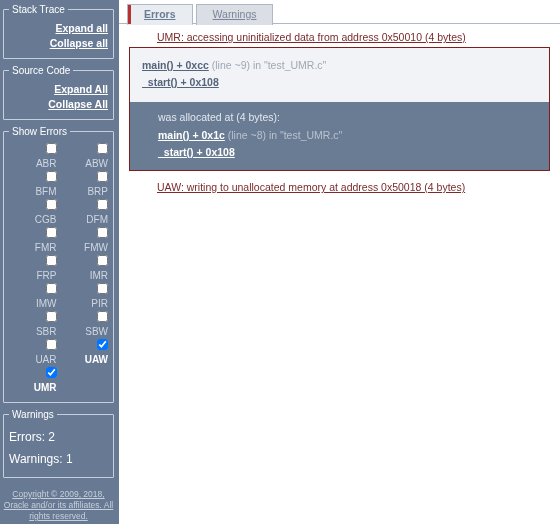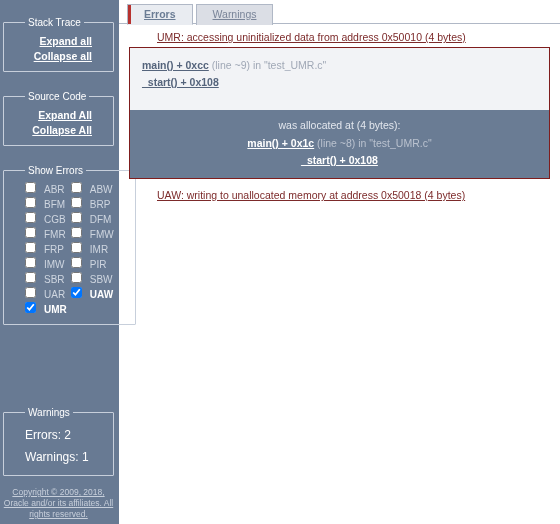--- a/index.html
+++ b/index.html
@@ -1,39 +1,39 @@
 <!DOCTYPE html>
 <html><head>
 <meta charset="utf-8">
 <style>
   html,body{margin:0;padding:0;height:100%;font-family:Verdana,Geneva,sans-serif;font-size:10.5px;color:#6a7c94;background:#ffffff;}
   body{display:flex;}
   .sidebar{width:119px;flex:0 0 auto;background:#687a93;border-right:2px solid #687a93;color:#fff;padding:4px 3px 2px;box-sizing:border-box;display:flex;flex-direction:column;}
-  fieldset.panel{border:1px solid #c7cfdb;border-radius:1px;margin:13px 0 6px;padding:6px 21px 7px;color:#fff;font-size:10px;}
+  fieldset.panel{border:1px solid #c7cfdb;border-radius:1px;margin:0 0 6px;padding:6px 5px 7px;color:#fff;font-size:10px;}
   fieldset.panel legend{padding:0 3px;font-size:10px;}
   .link{color:#fff;font-size:10.5px;text-decoration:underline;cursor:pointer;display:block;line-height:15px;font-weight:bold;text-align:right;}
   .filters{display:grid;grid-template-columns:1fr 1fr;gap:0 4px;}
-  .chk{display:flex;align-items:flex-start;gap:8px;font-size:10px;line-height:15px;color:#cfd6e0;}
+  .chk{display:flex;align-items:flex-end;gap:2px;font-size:10px;line-height:15px;color:#cfd6e0;flex-direction:column;}
   .chk input{margin:0;width:11px;height:11px;}
   .chk.on{color:#fff;font-weight:bold;}
   .spacer{flex:1;}
   .copyright{font-size:8.5px;color:#c7cfdb;text-align:center;line-height:11px;padding:5px 0 2px;text-decoration:underline;}
   .main{flex:1;display:flex;flex-direction:column;box-sizing:border-box;}
   .tabs{display:flex;gap:3px;padding:3px 8px 0;background:#fff;}
   .tab{border:1px solid #b0b8c6;border-bottom:none;background:#dbdee5;color:#7a8599;padding:3px 16px 4px;font-size:10.5px;cursor:pointer;position:relative;top:1px;text-decoration:underline;}
   .tab.active{background:#e9ecf1;color:#6a7c94;font-weight:bold;border-bottom:1px solid #e9ecf1;z-index:2;}
   .tab.active::before{content:"";position:absolute;left:0;top:0;bottom:0;width:3px;background:#b7322f;}
   .tabsep{height:1px;background:#b0b8c6;margin-top:-1px;}
   .content{flex:1;padding:7px 10px 10px;overflow:auto;font-size:10.5px;}
   .errlink{color:#7c2a2a;text-decoration:underline;cursor:pointer;font-size:10.5px;padding-left:28px;}
   .stack{border:1px solid #7f1d1d;background:#f2f3f6;margin:4px 0 10px;padding:9px 12px;color:#6a7c94;}
   .line{line-height:17px;font-size:10.5px;}
   .fn{text-decoration:underline;font-weight:bold;color:#55647c;}
   .loc{color:#a0a8b6;}
-  .sub{background:#6a7c94;color:#fff;margin:19px -12px -9px;padding:9px 12px;text-align:center;}
+  .sub{background:#6a7c94;color:#fff;margin:11px -12px -9px;padding:9px 28px;}
   .sub .hdr{color:#e3e7ee;font-size:10.5px;margin-bottom:4px;}
   .sub .fn{color:#fff;}
   .sub .loc{color:#bac2cf;}
   .sumrow{color:#fff;line-height:22px;font-size:12px;}
 </style>
 </head>
 <body>
 
 <div class="sidebar">
   <fieldset class="panel">

